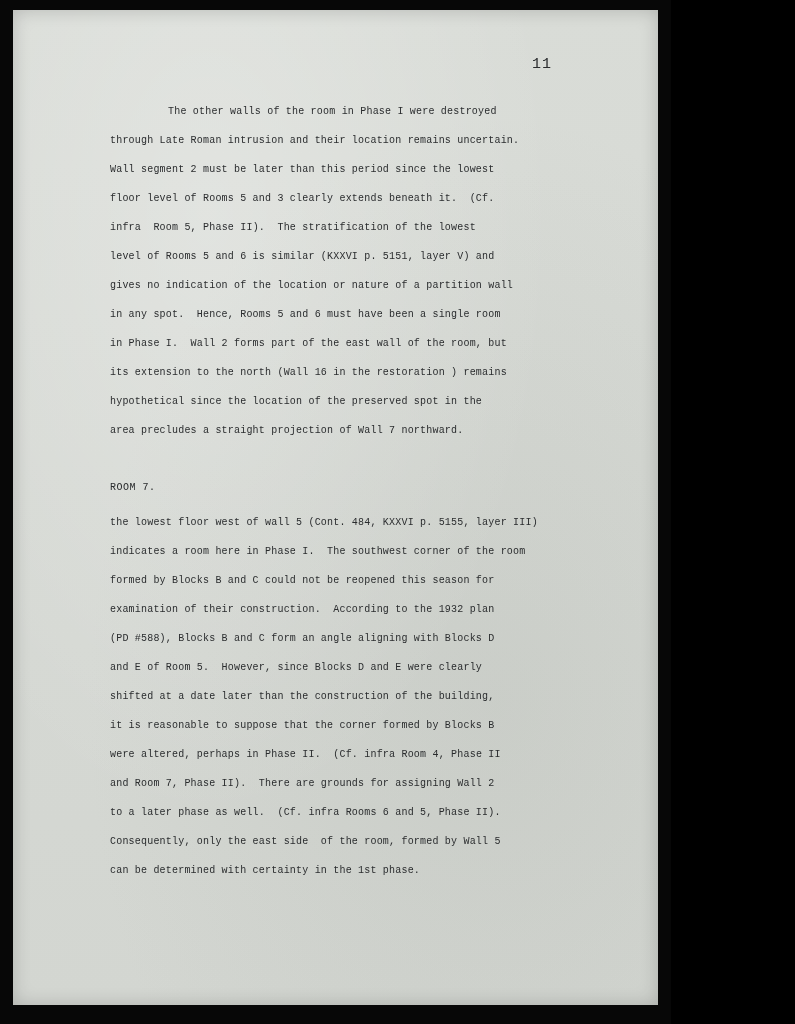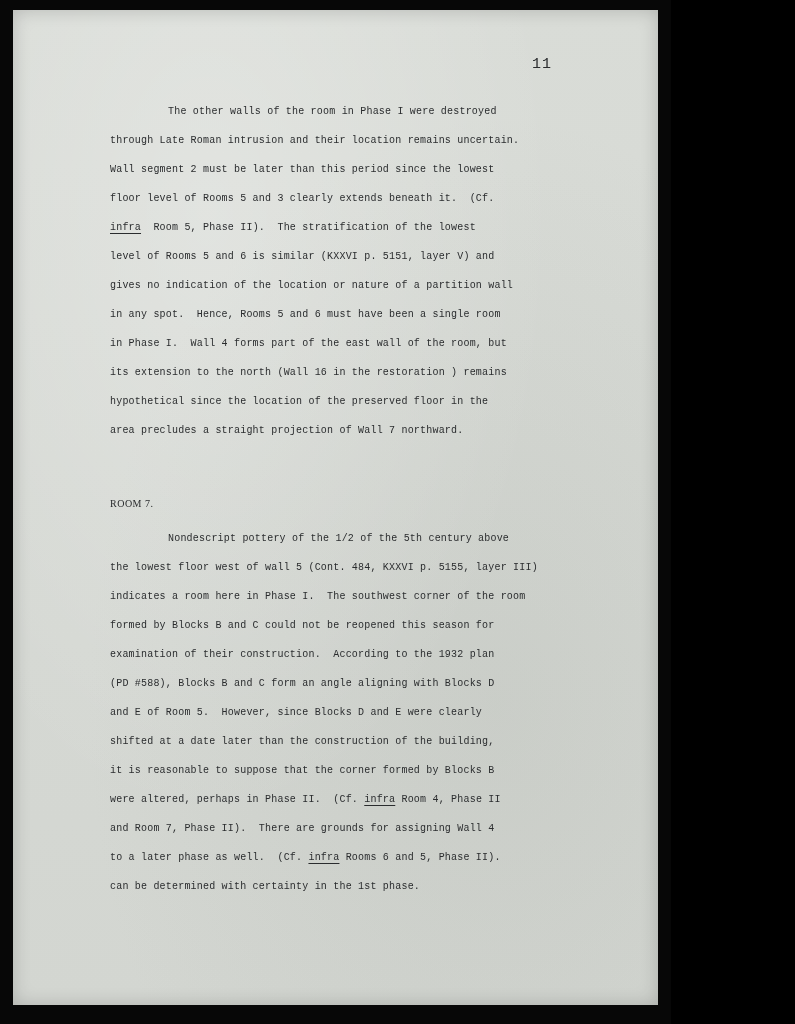--- a/index.html
+++ b/index.html
@@ -39,66 +39,64 @@
   }
   .block { margin: 0; }
   .line {
     font-size: 10px;
     line-height: 29px;
     white-space: pre-wrap;
     letter-spacing: 0.2px;
   }
   .line.indent { padding-left: 58px; }
   .block.heading {
-    margin-top: 44px;
+    margin-top: 28px;
     margin-bottom: 6px;
-    font-family: Liberation Serif, serif;
   }
   .block.heading .line {
     letter-spacing: 0.5px;
   }
   .underline {
-    text-decoration: underline;
     text-underline-offset: 3px;
   }
 </style>
 </head>
 <body>
 
 <div id="scan-frame">
   <div id="paper">
     <div class="page-number">11</div>
     <div id="doc-body">
         <div class="block paragraph">
           <div class="line indent">The other walls of the room in Phase I were destroyed</div>
           <div class="line">through Late Roman intrusion and their location remains uncertain.</div>
           <div class="line">Wall segment 2 must be later than this period since the lowest</div>
           <div class="line">floor level of Rooms 5 and 3 clearly extends beneath it.  (Cf.</div>
           <div class="line"><span class="underline">infra</span>  Room 5, Phase II).  The stratification of the lowest</div>
           <div class="line">level of Rooms 5 and 6 is similar (KXXVI p. 5151, layer V) and</div>
           <div class="line">gives no indication of the location or nature of a partition wall</div>
           <div class="line">in any spot.  Hence, Rooms 5 and 6 must have been a single room</div>
-          <div class="line">in Phase I.  Wall 4 forms part of the east wall of the room, but</div>
+          <div class="line">in Phase I.  Wall 2 forms part of the east wall of the room, but</div>
           <div class="line">its extension to the north (Wall 16 in the restoration ) remains</div>
-          <div class="line">hypothetical since the location of the preserved floor in the</div>
+          <div class="line">hypothetical since the location of the preserved spot in the</div>
           <div class="line">area precludes a straight projection of Wall 7 northward.</div>
         </div>
         <div class="block heading">
           <div class="line">ROOM 7.</div>
         </div>
         <div class="block paragraph">
-          <div class="line indent">Nondescript pottery of the 1/2 of the 5th century above</div>
           <div class="line">the lowest floor west of wall 5 (Cont. 484, KXXVI p. 5155, layer III)</div>
           <div class="line">indicates a room here in Phase I.  The southwest corner of the room</div>
           <div class="line">formed by Blocks B and C could not be reopened this season for</div>
           <div class="line">examination of their construction.  According to the 1932 plan</div>
           <div class="line">(PD #588), Blocks B and C form an angle aligning with Blocks D</div>
           <div class="line">and E of Room 5.  However, since Blocks D and E were clearly</div>
           <div class="line">shifted at a date later than the construction of the building,</div>
           <div class="line">it is reasonable to suppose that the corner formed by Blocks B</div>
           <div class="line">were altered, perhaps in Phase II.  (Cf. <span class="underline">infra</span> Room 4, Phase II</div>
-          <div class="line">and Room 7, Phase II).  There are grounds for assigning Wall 4</div>
+          <div class="line">and Room 7, Phase II).  There are grounds for assigning Wall 2</div>
           <div class="line">to a later phase as well.  (Cf. <span class="underline">infra</span> Rooms 6 and 5, Phase II).</div>
+          <div class="line">Consequently, only the east side  of the room, formed by Wall 5</div>
           <div class="line">can be determined with certainty in the 1st phase.</div>
         </div>
       </div>
   </div>
 </div>
 
 </body></html>

